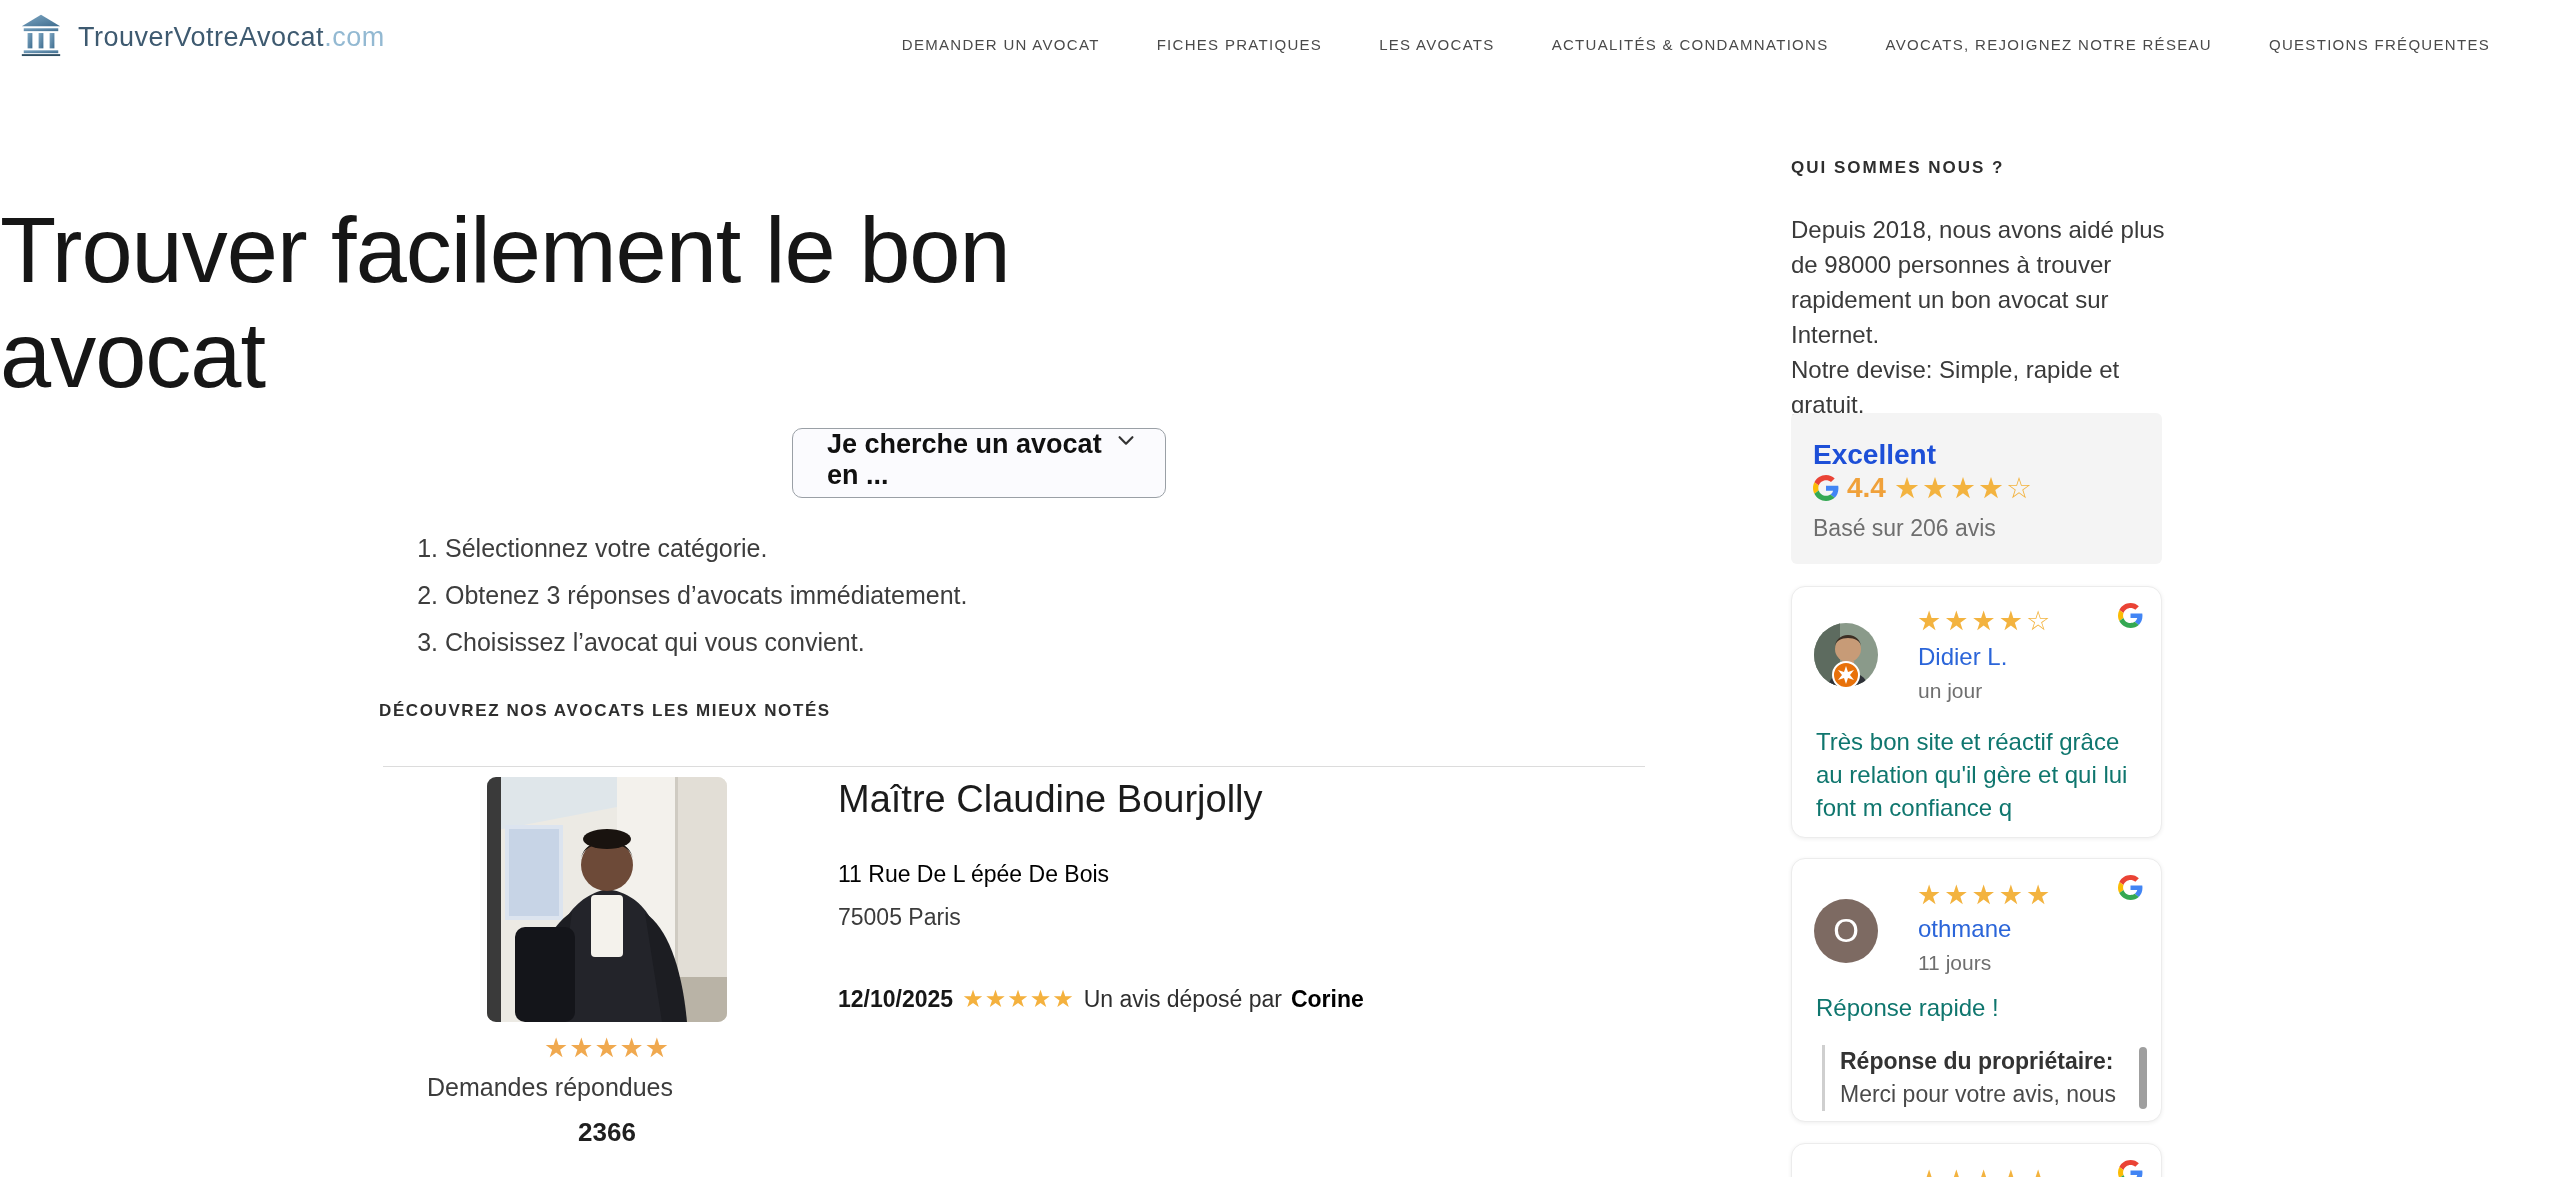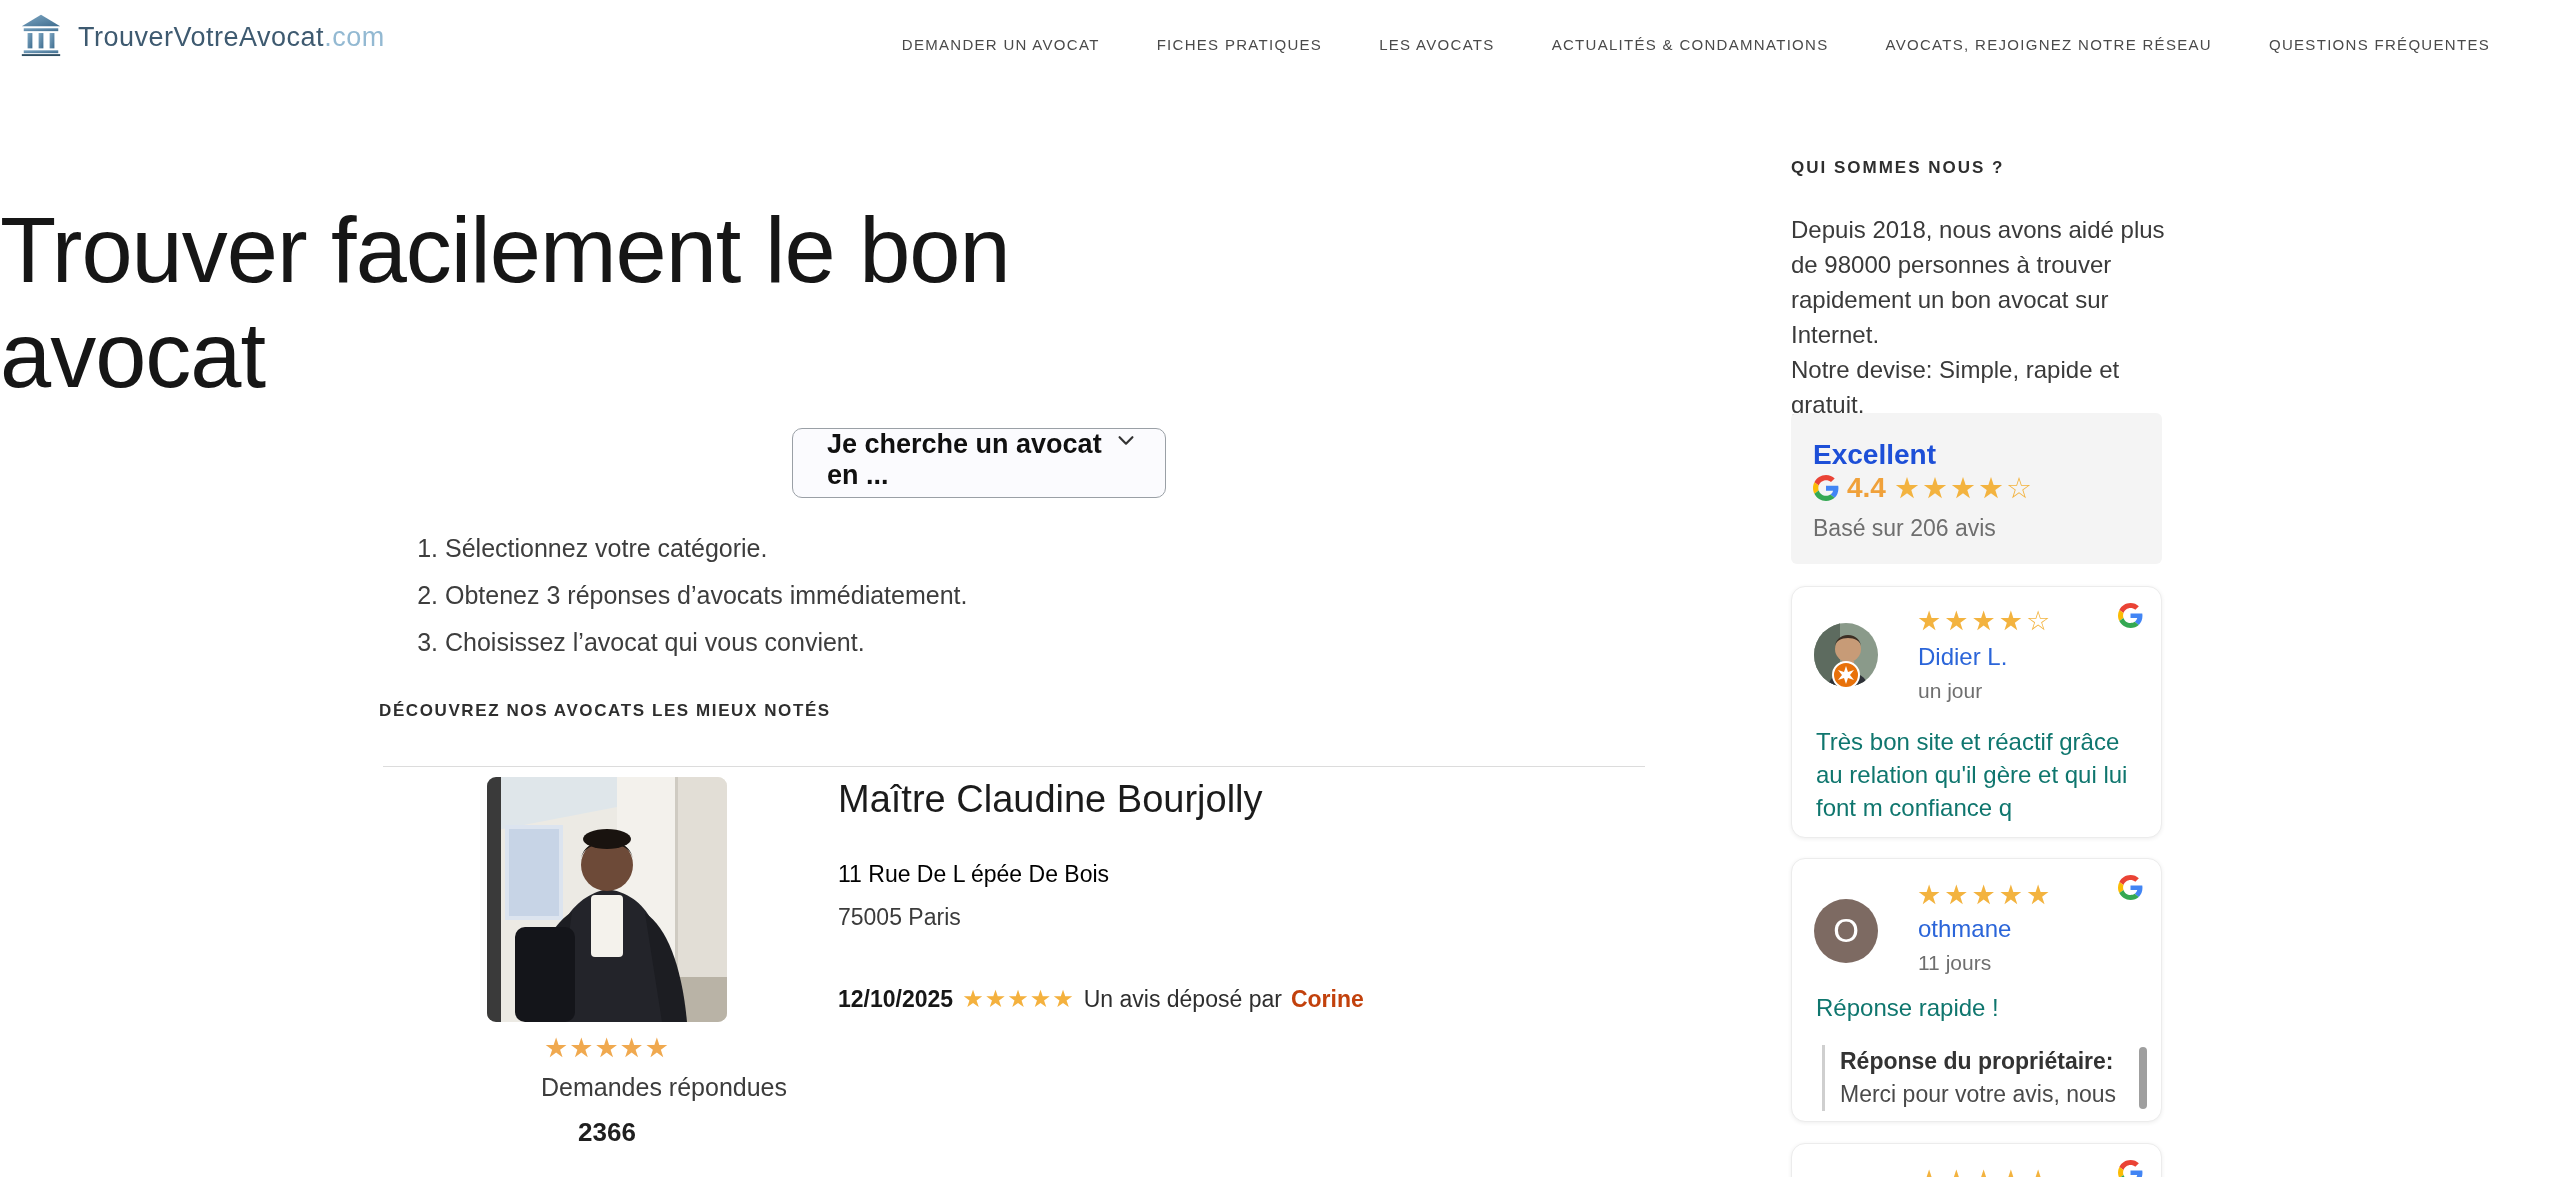--- a/index.html
+++ b/index.html
@@ -32,33 +32,33 @@
 
   .discover-heading { position:absolute; left:379px; top:701px; font-size:17px; font-weight:bold;
                       letter-spacing:1.6px; color:#2e2e2e; text-align:left; }
   .divider { position:absolute; left:383px; top:766px; width:1262px; height:1px; background:#dcdcdc; }
 
   
   .lawyer-photo { position:absolute; left:487px; top:777px; width:240px; height:245px;
                   border-radius:9px; overflow:hidden; }
   .photo-stars { position:absolute; left:487px; top:1032px; width:240px; text-align:center;
                  font-size:27px; color:#f0a94f; letter-spacing:1px; }
-  .responded-label { position:absolute; left:427px; top:1073px; width:360px; text-align:right;
+  .responded-label { position:absolute; left:427px; top:1073px; width:360px; text-align:left;
                      font-size:25px; color:#3c3c3c; }
   .responded-count { position:absolute; left:427px; top:1117px; width:360px; text-align:center;
                      font-size:26px; font-weight:bold; color:#1f1f1f; }
 
   .lawyer-name { position:absolute; left:838px; top:778px; font-size:38px; font-weight:300; color:#1b1b1b; }
   .lawyer-addr1 { position:absolute; left:838px; top:861px; font-size:23px; color:#000000; }
   .lawyer-addr2 { position:absolute; left:838px; top:904px; font-size:23px; color:#3b3b3b; }
   .lawyer-review-line { position:absolute; left:838px; top:985px; font-size:23px; color:#2e2e2e;
                         display:flex; align-items:center; gap:9px; }
   .lawyer-review-line .rdate { font-weight:bold; color:#171717; }
   .lawyer-review-line .stars { color:#f4b13e; font-size:24px; letter-spacing:1px; }
-  .lawyer-review-line .rauthor { font-weight:bold; color:#c2410c; }
+  .lawyer-review-line .rauthor { font-weight:bold; color:#000000; }
   .lawyer-review-text { position:absolute; left:838px; top:1029px; font-size:24px; font-style:italic;
                         color:#2c2c2c; }
   .about-heading { position:absolute; left:1791px; top:158px; font-size:17px; font-weight:bold;
                    letter-spacing:2px; color:#2e2e2e; }
   .about-text { position:absolute; left:1791px; top:212px; width:378px; font-size:24px;
                 line-height:35px; color:#3a3a3a; }
 
   .rating-box { position:absolute; left:1791px; top:413px; width:371px; height:151px;
                 background:#f4f4f4; border-radius:6px; padding:26px 22px; }
   .rating-label { font-size:28px; font-weight:bold; color:#1d4fd7; }

